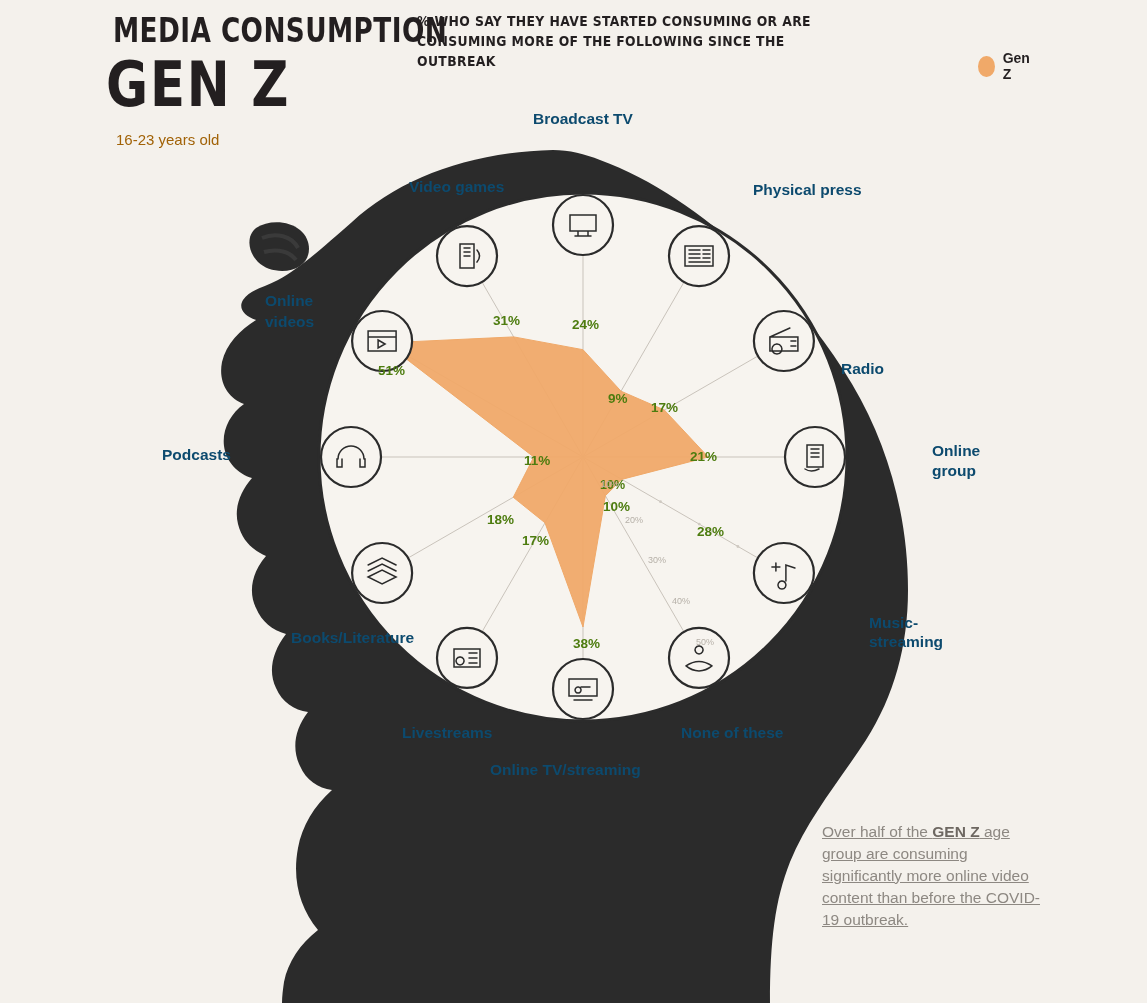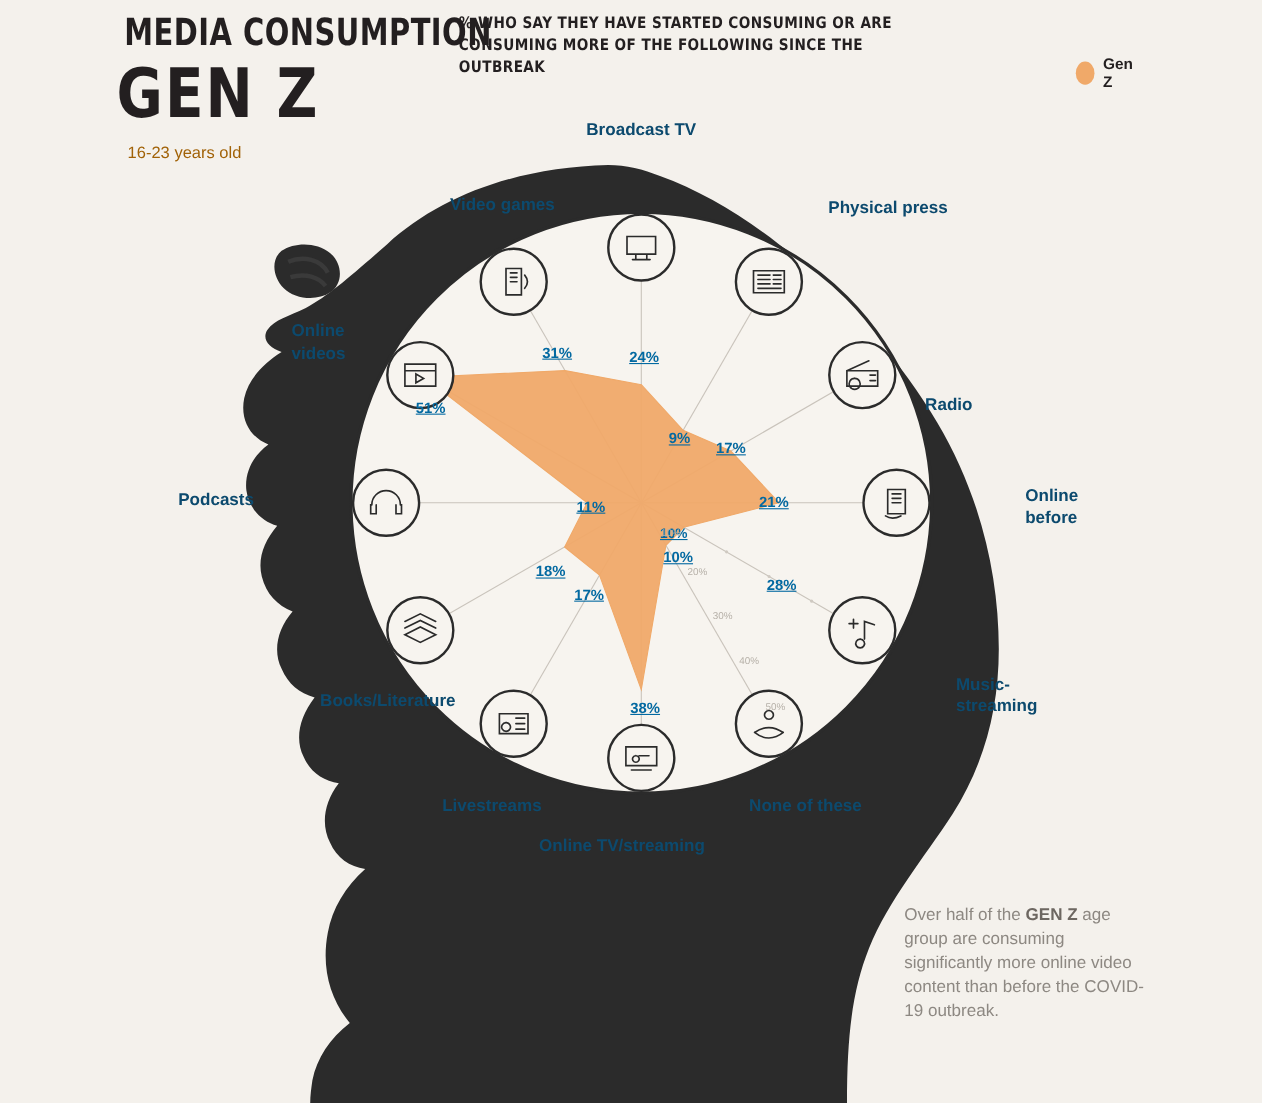--- a/index.html
+++ b/index.html
@@ -43,30 +43,30 @@
 
   
   .legend{position:absolute;left:978px;top:50px;display:flex;align-items:center;gap:8px;}
   .legend-dot{width:21px;height:21px;border-radius:50%;background:#f0a969;display:block;}
   .legend-label{font-size:14px;font-weight:bold;color:#231f20;}
 
   
   .cat{position:absolute;font-size:15.5px;font-weight:bold;color:#0c4a6e;line-height:19px;}
 
   
-  .val{position:absolute;font-size:13.5px;font-weight:bold;color:#0369a1;text-decoration:underline;}
+  .val{position:absolute;font-size:13.5px;font-weight:bold;color:#4d7c0f;}
   .val.sm{font-size:12.5px;}
 
   
   .tick{position:absolute;font-size:9px;color:#b6b0a8;}
 
   
   .note{
     position:absolute;left:822px;top:821px;width:230px;
-    font-size:15.5px;line-height:22px;color:#8d8882;
+    font-size:15.5px;line-height:22px;color:#8d8882;text-decoration:underline;
   }
   .note b{color:#6d6761;}
 </style>
 </head>
 <body>
 
 <div id="stage">
 
   <svg id="art" viewBox="0 0 1147 1003">
 
@@ -212,21 +212,21 @@
   <div class="hdr-sub">% WHO SAY THEY HAVE STARTED CONSUMING OR ARE CONSUMING MORE OF THE FOLLOWING SINCE THE OUTBREAK</div>
 
   <div class="legend">
     <span class="legend-dot"></span>
     <span class="legend-label">Gen Z</span>
   </div>
 
   <div class="cat" style="left:533px;top:109px;">Broadcast TV</div>
   <div class="cat" style="left:753px;top:180px;">Physical press</div>
   <div class="cat" style="left:841px;top:359px;">Radio</div>
-  <div class="cat" style="left:932px;top:441px;width:70px;line-height:20px;">Online before</div>
+  <div class="cat" style="left:932px;top:441px;width:70px;line-height:20px;">Online group</div>
   <div class="cat" style="left:869px;top:613px;">Music-streaming</div>
   <div class="cat" style="left:681px;top:723px;">None of these</div>
   <div class="cat" style="left:490px;top:760px;">Online TV/streaming</div>
   <div class="cat" style="left:402px;top:723px;">Livestreams</div>
   <div class="cat" style="left:291px;top:627px;width:95px;line-height:21px;">Books/Literature</div>
   <div class="cat" style="left:162px;top:445px;">Podcasts</div>
   <div class="cat" style="left:265px;top:290px;width:72px;line-height:21px;">Online videos</div>
   <div class="cat" style="left:409px;top:177px;">Video games</div>
 
   <div class="val" style="left:572px;top:317px;">24%</div>

